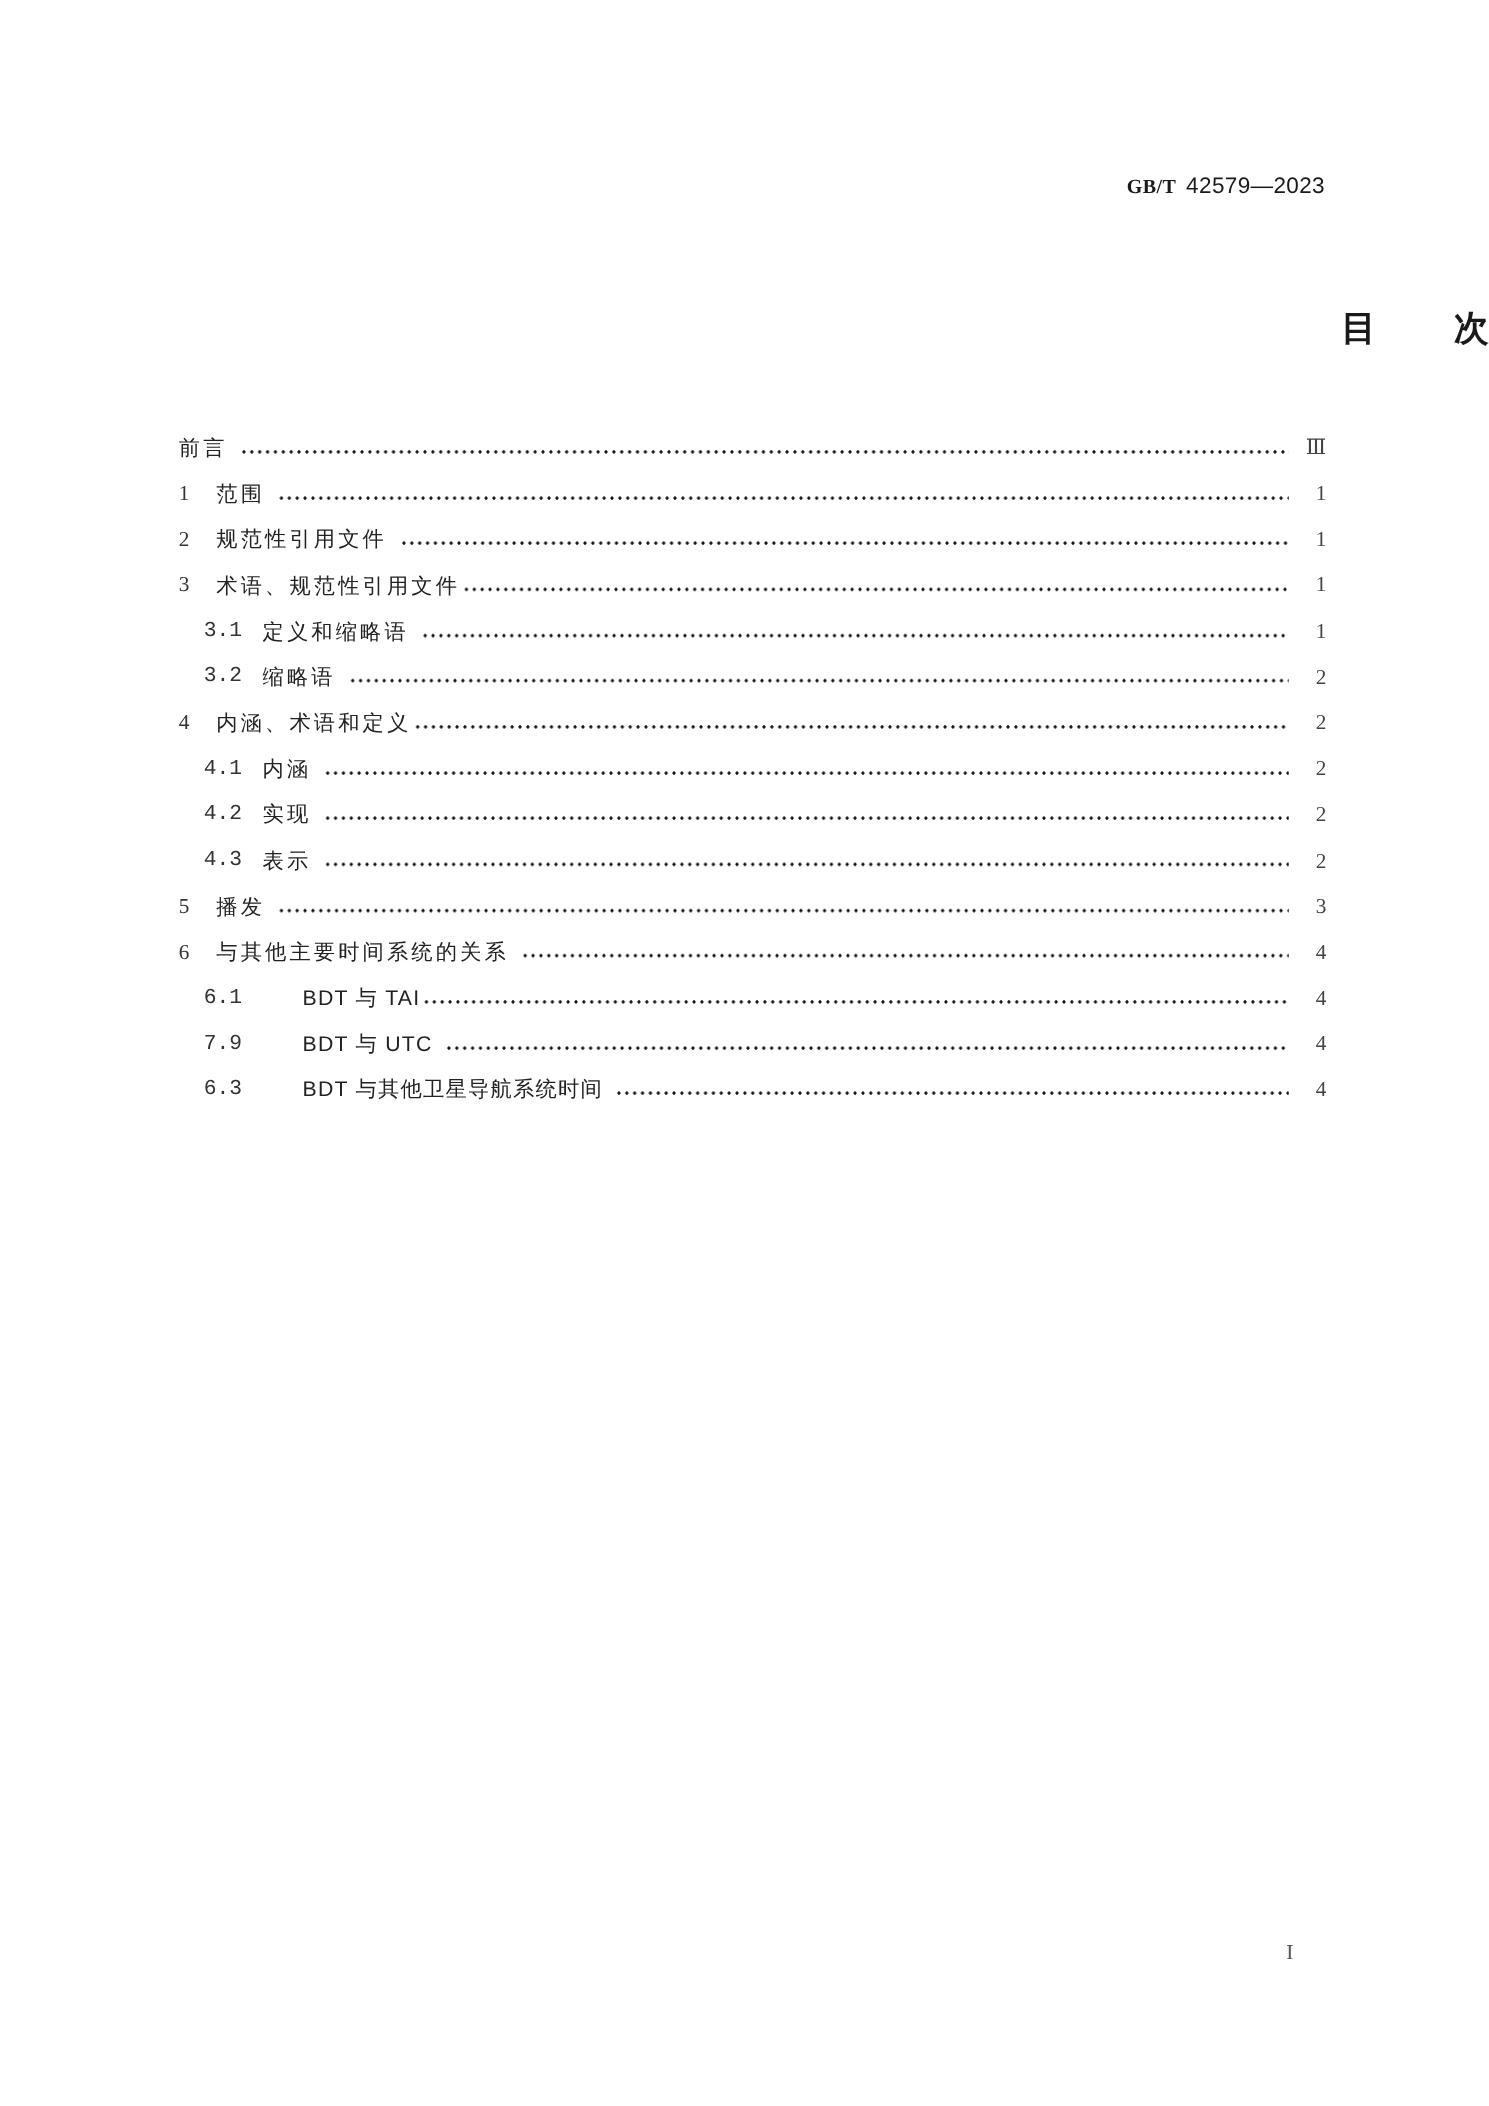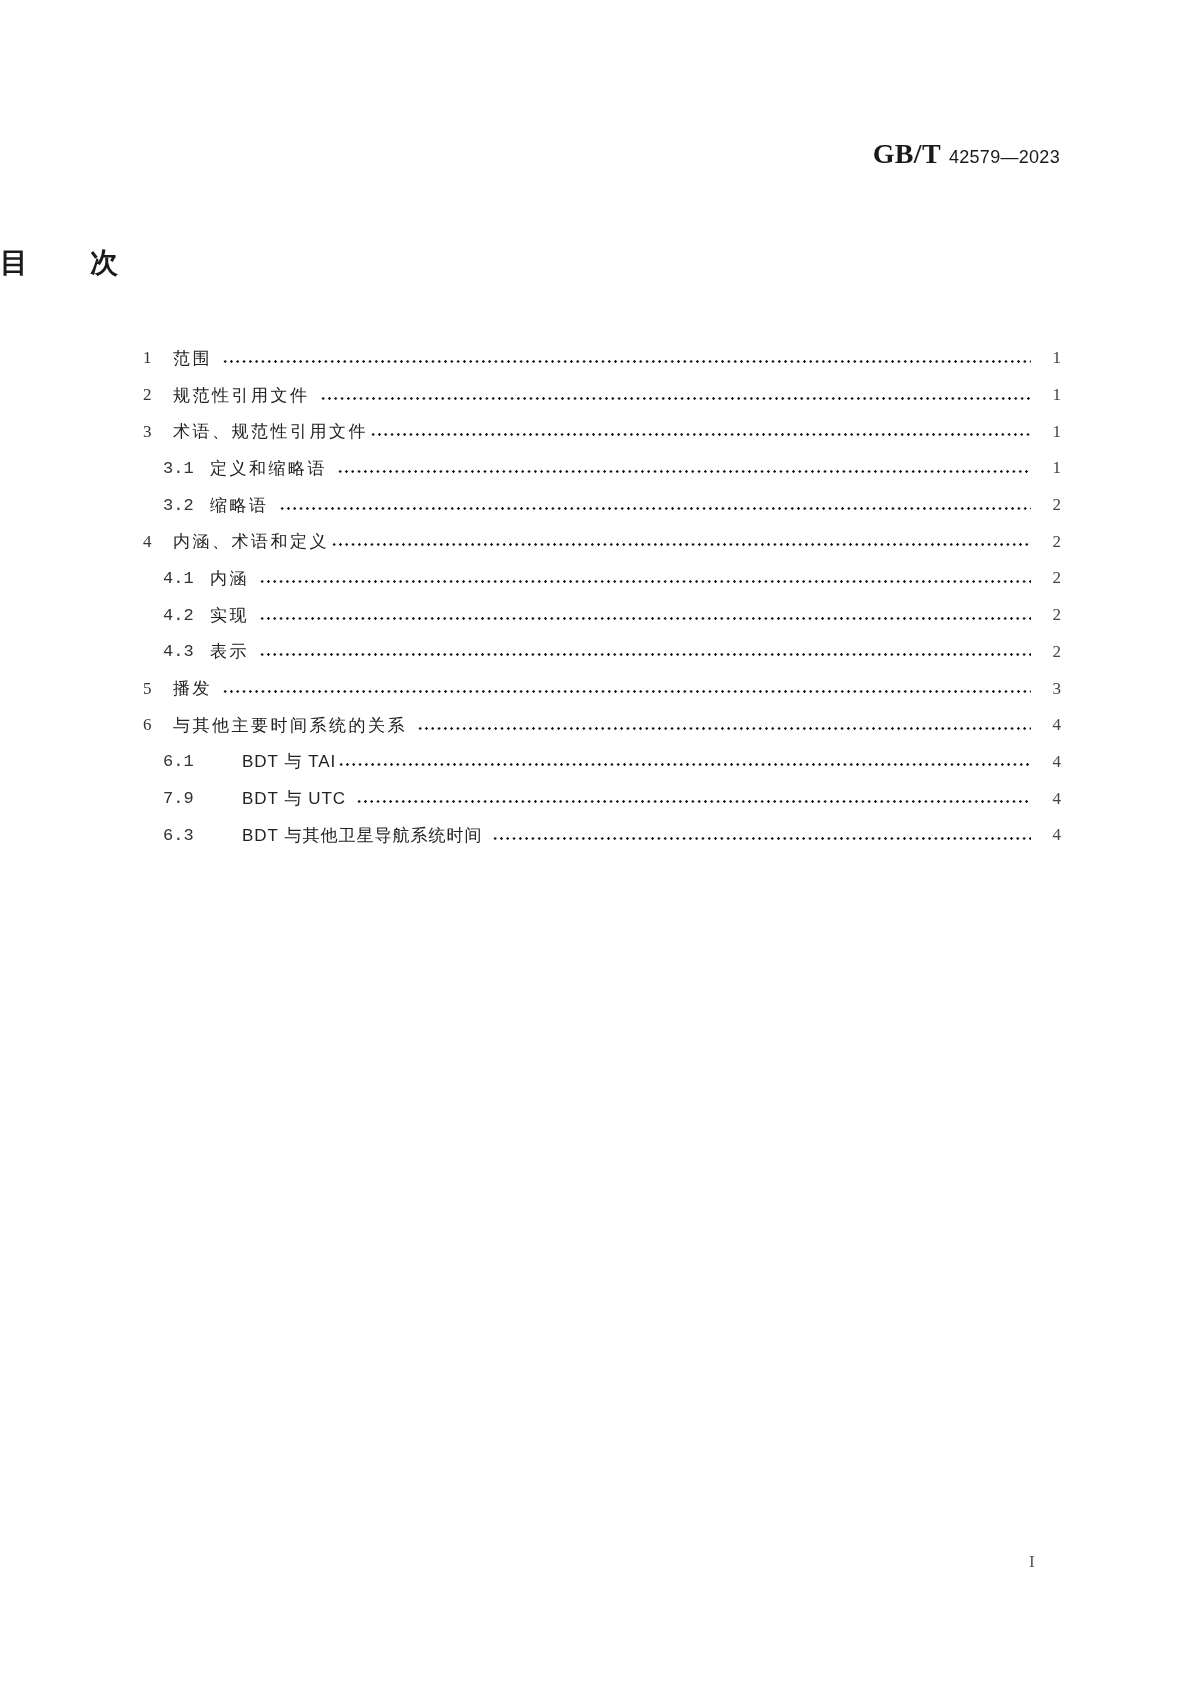--- a/index.html
+++ b/index.html
@@ -19,32 +19,32 @@
       position: absolute;
       top: 138px;
       right: 131px;
       font-size: 18px;
       letter-spacing: 0.3px;
       white-space: nowrap;
     }
     .header-code .prefix {
       font-family: "Liberation Serif", "DejaVu Serif", serif;
       font-weight: bold;
-      font-size: 28px;
+      font-size: 16px;
     }
     .header-code .num {
       font-family: "Liberation Sans", "DejaVu Sans", sans-serif;
       margin-left: 8px;
     }
     .doc-title {
       position: absolute;
       top: 244px;
       left: 0;
       width: 1191px;
-      text-align: left;
+      text-align: right;
       font-family: "DejaVu Sans", "Liberation Sans", sans-serif;
       font-size: 28px;
       font-weight: bold;
       letter-spacing: 0;
     }
     .doc-title span { display: inline-block; }
     .doc-title .gap { width: 62px; }
 
     .toc {
       position: absolute;
@@ -114,20 +114,25 @@
 <div class="header-code">
   <span class="prefix">GB/T</span><span class="num">42579—2023</span>
 </div>
 
 <div class="doc-title">
   <span>目</span><span class="gap"></span><span>次</span>
 </div>
 
 <div class="toc">
 
+  <div class="toc-row top">
+    <span class="toc-label">前言</span>
+    <span class="toc-leader"></span>
+    <span class="toc-page">Ⅲ</span>
+  </div>
 
   <div class="toc-row top">
     <span class="toc-num">1</span>
     <span class="toc-label">范围</span>
     <span class="toc-leader"></span>
     <span class="toc-page">1</span>
   </div>
 
   <div class="toc-row top">
     <span class="toc-num">2</span>

